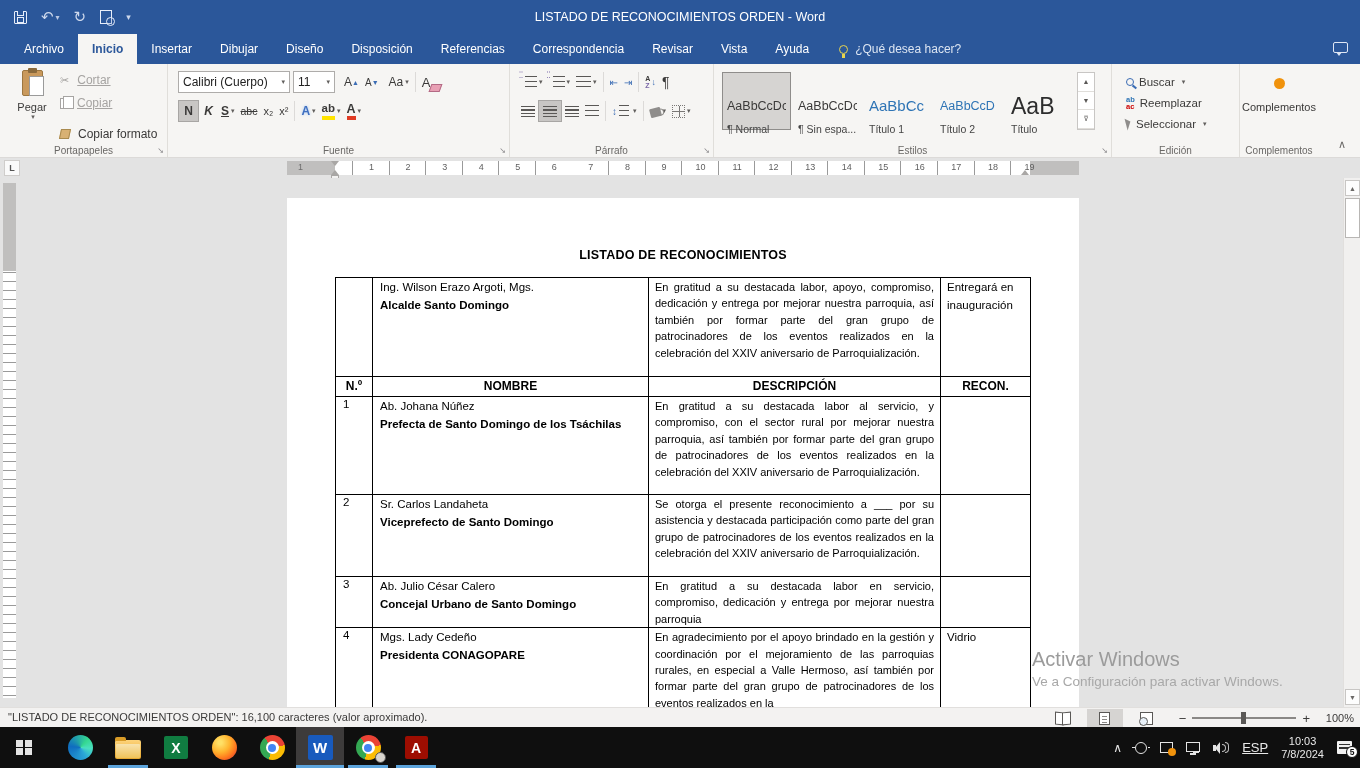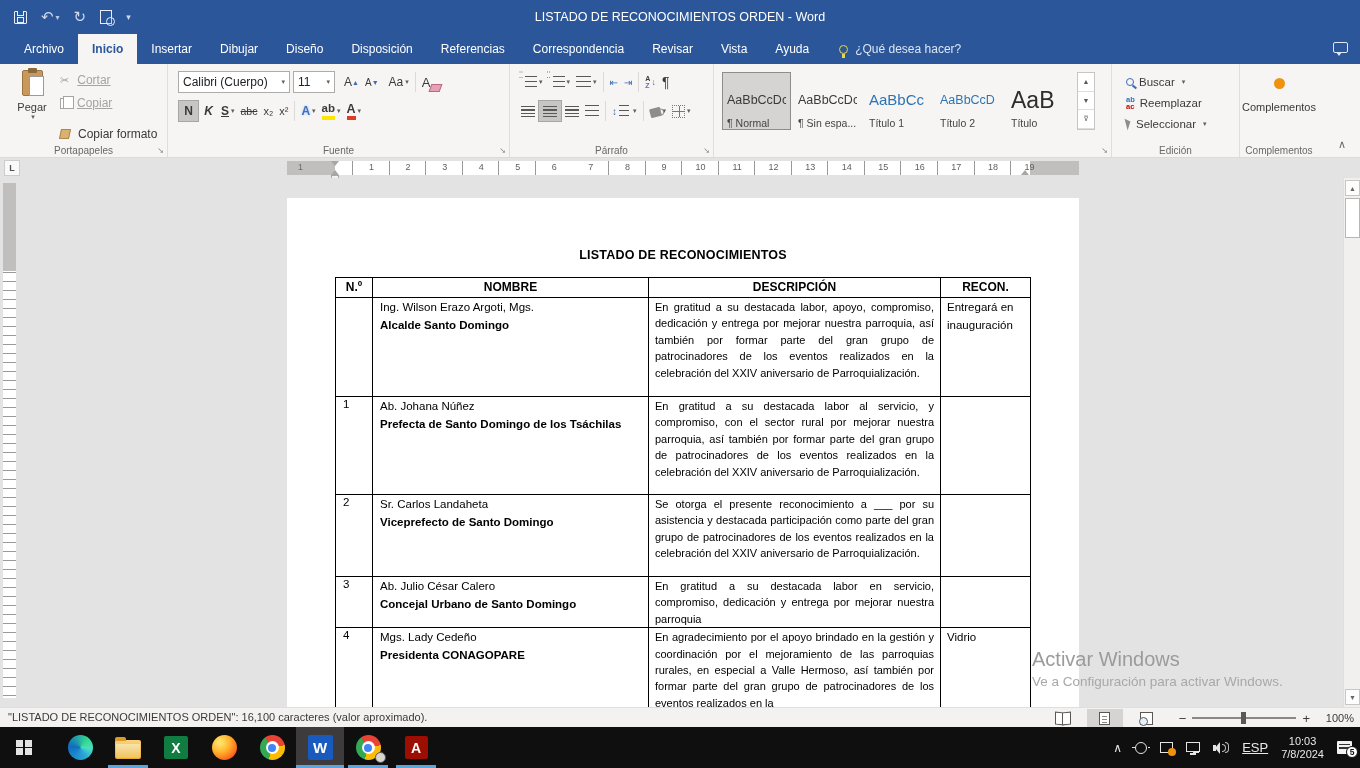--- a/index.html
+++ b/index.html
@@ -81,21 +81,21 @@
   .sortAZ { display:inline-flex; flex-direction:column; font-size:7px; font-weight:bold; color:#3b3a39; line-height:7px; margin-right:1px;}
   .bucket { width:11px; height:9px; background:#8f8d8b; transform:rotate(-15deg); border-radius:1px; position:relative; margin-top:3px;}
   .bucket:after{content:""; position:absolute; right:-3px; top:2px; width:5px; height:5px; border:1.2px solid #8f8d8b; border-radius:50%;}
   .borders-ic { display:inline-block; width:13px; height:13px; border:1px dotted #7a7876; position:relative;}
   .borders-ic:before{content:""; position:absolute; left:50%; top:0; bottom:0; width:1px; background:#7a7876;}
   .borders-ic:after{content:""; position:absolute; top:50%; left:0; right:0; height:1px; background:#7a7876;}
   .lsp { display:inline-flex; align-items:center; gap:2px; }
   .lsp .arrows{ font-size:10px; color:#3b6cb4; }
 
   
-  .stylecard { width:69px; height:58px; padding:14px 4px 3px; position:relative; border:1px solid transparent; flex:none; }
+  .stylecard { width:69px; height:58px; padding:20px 4px 3px; position:relative; border:1px solid transparent; flex:none; }
   .stylecard.selected { background:#d6d4d2; border:1px solid #8f8d8b; }
   .st-preview { display:block; height:30px; overflow:hidden; white-space:nowrap; color:#3b3a39; font-size:12.5px; line-height:26px;}
   .st-label { display:block; font-size:10.5px; color:#444; white-space:nowrap; overflow:hidden; }
   .st-blue { color:#2e74b5; }
   .st-big { font-size:23px; color:#2d2d2d; }
   .gallery-scroll { width:18px; height:58px; display:flex; flex-direction:column; border:1px solid #c8c6c4; background:#fff; }
   .gs-btn { flex:1; display:flex; align-items:center; justify-content:center; font-size:7px; color:#5a5856; border-bottom:1px solid #e0deda; }
 
   
   .edrow { display:flex; align-items:center; height:20px; font-size:11.5px; color:#3b3a39; gap:5px; margin:1px 0 1px 10px; }
@@ -408,20 +408,21 @@
       <div class="stylecard">
         <span class="st-preview st-big">AaB</span>
         <span class="st-label">Título</span>
       </div>
       <div class="gallery-scroll">
         <span class="gs-btn">▲</span>
         <span class="gs-btn">▼</span>
         <span class="gs-btn">⊽</span>
       </div>
     </div>
+    <div class="rgroup-label">Estilos</div>
     <span class="launcher">↘</span>
   </div>
 
   <div class="rgroup" style="width:128px;">
     <div style="position:absolute; top:7px; left:4px;">
       <div class="edrow">
         <span class="mag"></span>
         <span>Buscar</span>
           <span class="caret">▾</span>
       </div>
@@ -490,31 +491,31 @@
   <div class="page">
     <div class="doc-title">LISTADO DE RECONOCIMIENTOS</div>
     <table class="doct">
       <colgroup>
           <col style="width:37px;">
           <col style="width:276px;">
           <col style="width:292px;">
           <col style="width:90px;">
         </colgroup>
       <tbody>
-          <tr style="height:20px;">
+          <tr style="height:99px;">
+        <td class="cell-num"></td>
+        <td class="cell-name"><span>Ing. Wilson Erazo Argoti, Mgs.</span><br><span class="role">Alcalde Santo Domingo</span></td>
+        <td class="cell-desc">En gratitud a su destacada labor, apoyo, compromiso, dedicación y entrega por mejorar nuestra parroquia, así también por formar parte del gran grupo de patrocinadores de los eventos realizados en la celebración del XXIV aniversario de Parroquialización.</td>
+        <td class="cell-recon">Entregará en inauguración</td>
+      </tr>
+      <tr style="height:20px;">
         <th>N.º</th>
         <th>NOMBRE</th>
         <th>DESCRIPCIÓN</th>
         <th>RECON.</th>
-      </tr>
-      <tr style="height:99px;">
-        <td class="cell-num"></td>
-        <td class="cell-name"><span>Ing. Wilson Erazo Argoti, Mgs.</span><br><span class="role">Alcalde Santo Domingo</span></td>
-        <td class="cell-desc">En gratitud a su destacada labor, apoyo, compromiso, dedicación y entrega por mejorar nuestra parroquia, así también por formar parte del gran grupo de patrocinadores de los eventos realizados en la celebración del XXIV aniversario de Parroquialización.</td>
-        <td class="cell-recon">Entregará en inauguración</td>
       </tr>
       <tr style="height:98px;">
         <td class="cell-num">1</td>
         <td class="cell-name"><span>Ab. Johana Núñez</span><br><span class="role">Prefecta de Santo Domingo de los Tsáchilas</span></td>
         <td class="cell-desc">En gratitud a su destacada labor al servicio, y compromiso, con el sector rural por mejorar nuestra parroquia, así también por formar parte del gran grupo de patrocinadores de los eventos realizados en la celebración del XXIV aniversario de Parroquialización.</td>
         <td class="cell-recon"></td>
       </tr>
       <tr style="height:82px;">
         <td class="cell-num">2</td>
         <td class="cell-name"><span>Sr. Carlos Landaheta</span><br><span class="role">Viceprefecto de Santo Domingo</span></td>

